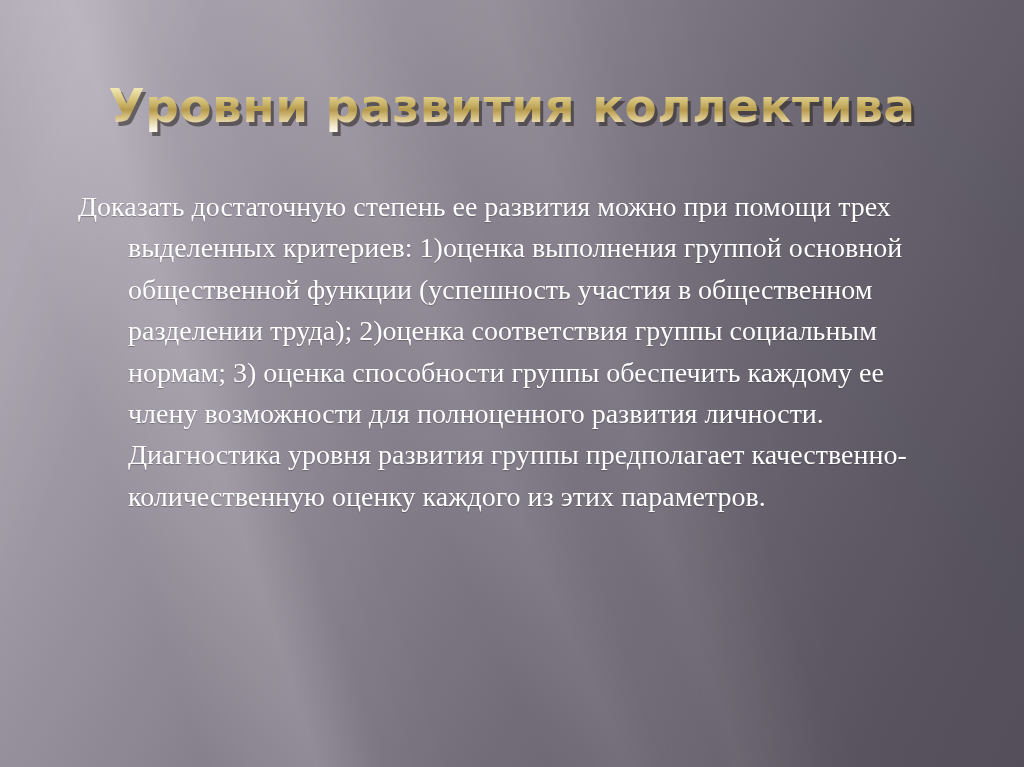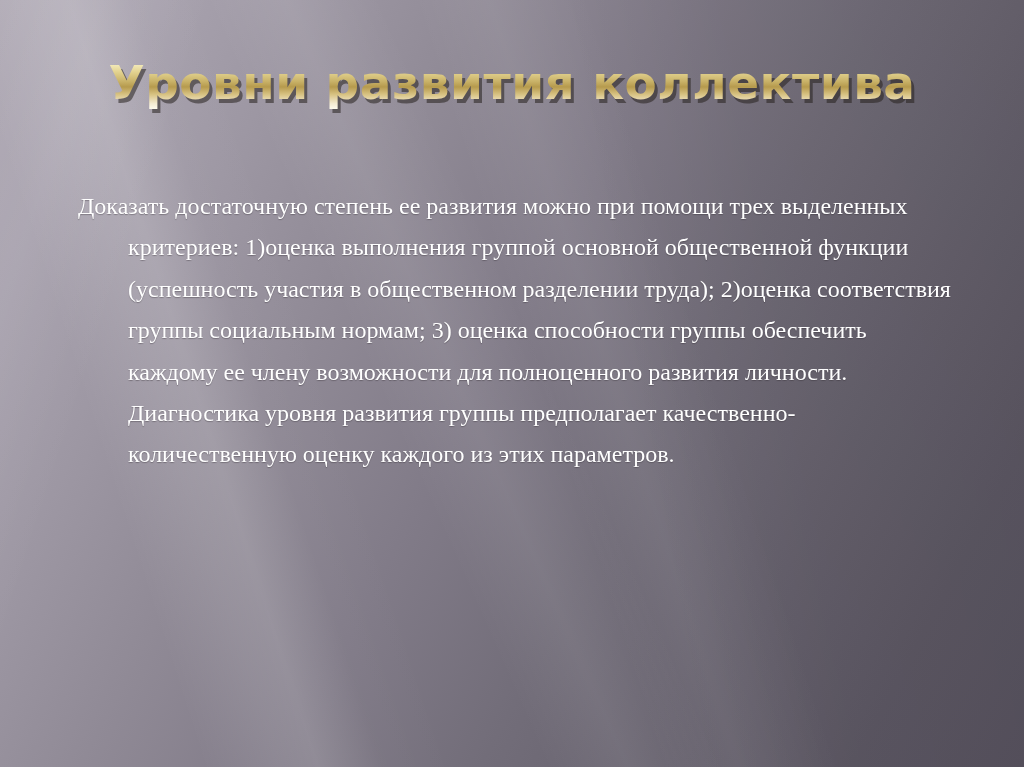--- a/index.html
+++ b/index.html
@@ -73,21 +73,21 @@
   }
 
   
   .title-zone {
     position: absolute;
     left: 0;
     top: 58px;
     width: 1024px;
     height: 72px;
     display: flex;
-    align-items: flex-start;
+    align-items: flex-end;
     justify-content: center;
   }
 
   .slide-title {
     position: relative;
     font-family: "DejaVu Sans", "Liberation Sans", sans-serif;
     font-weight: bold;
     font-size: 47px;
     letter-spacing: 0.5px;
     white-space: nowrap;
@@ -127,21 +127,21 @@
     position: absolute;
     left: 78px;
     top: 186px;
     width: 880px;
   }
 
   .body-text {
     margin: 0;
     color: #ffffff;
     font-family: "Liberation Serif", "DejaVu Serif", serif;
-    font-size: 24px;
+    font-size: 28px;
     line-height: 41.4px;
     text-indent: 0;
     padding-left: 50px;
     text-indent: -50px;
     text-shadow: 0 1px 1px rgba(40, 35, 40, 0.35);
     white-space: pre-wrap;
   }
 </style>
 </head>
 <body>

